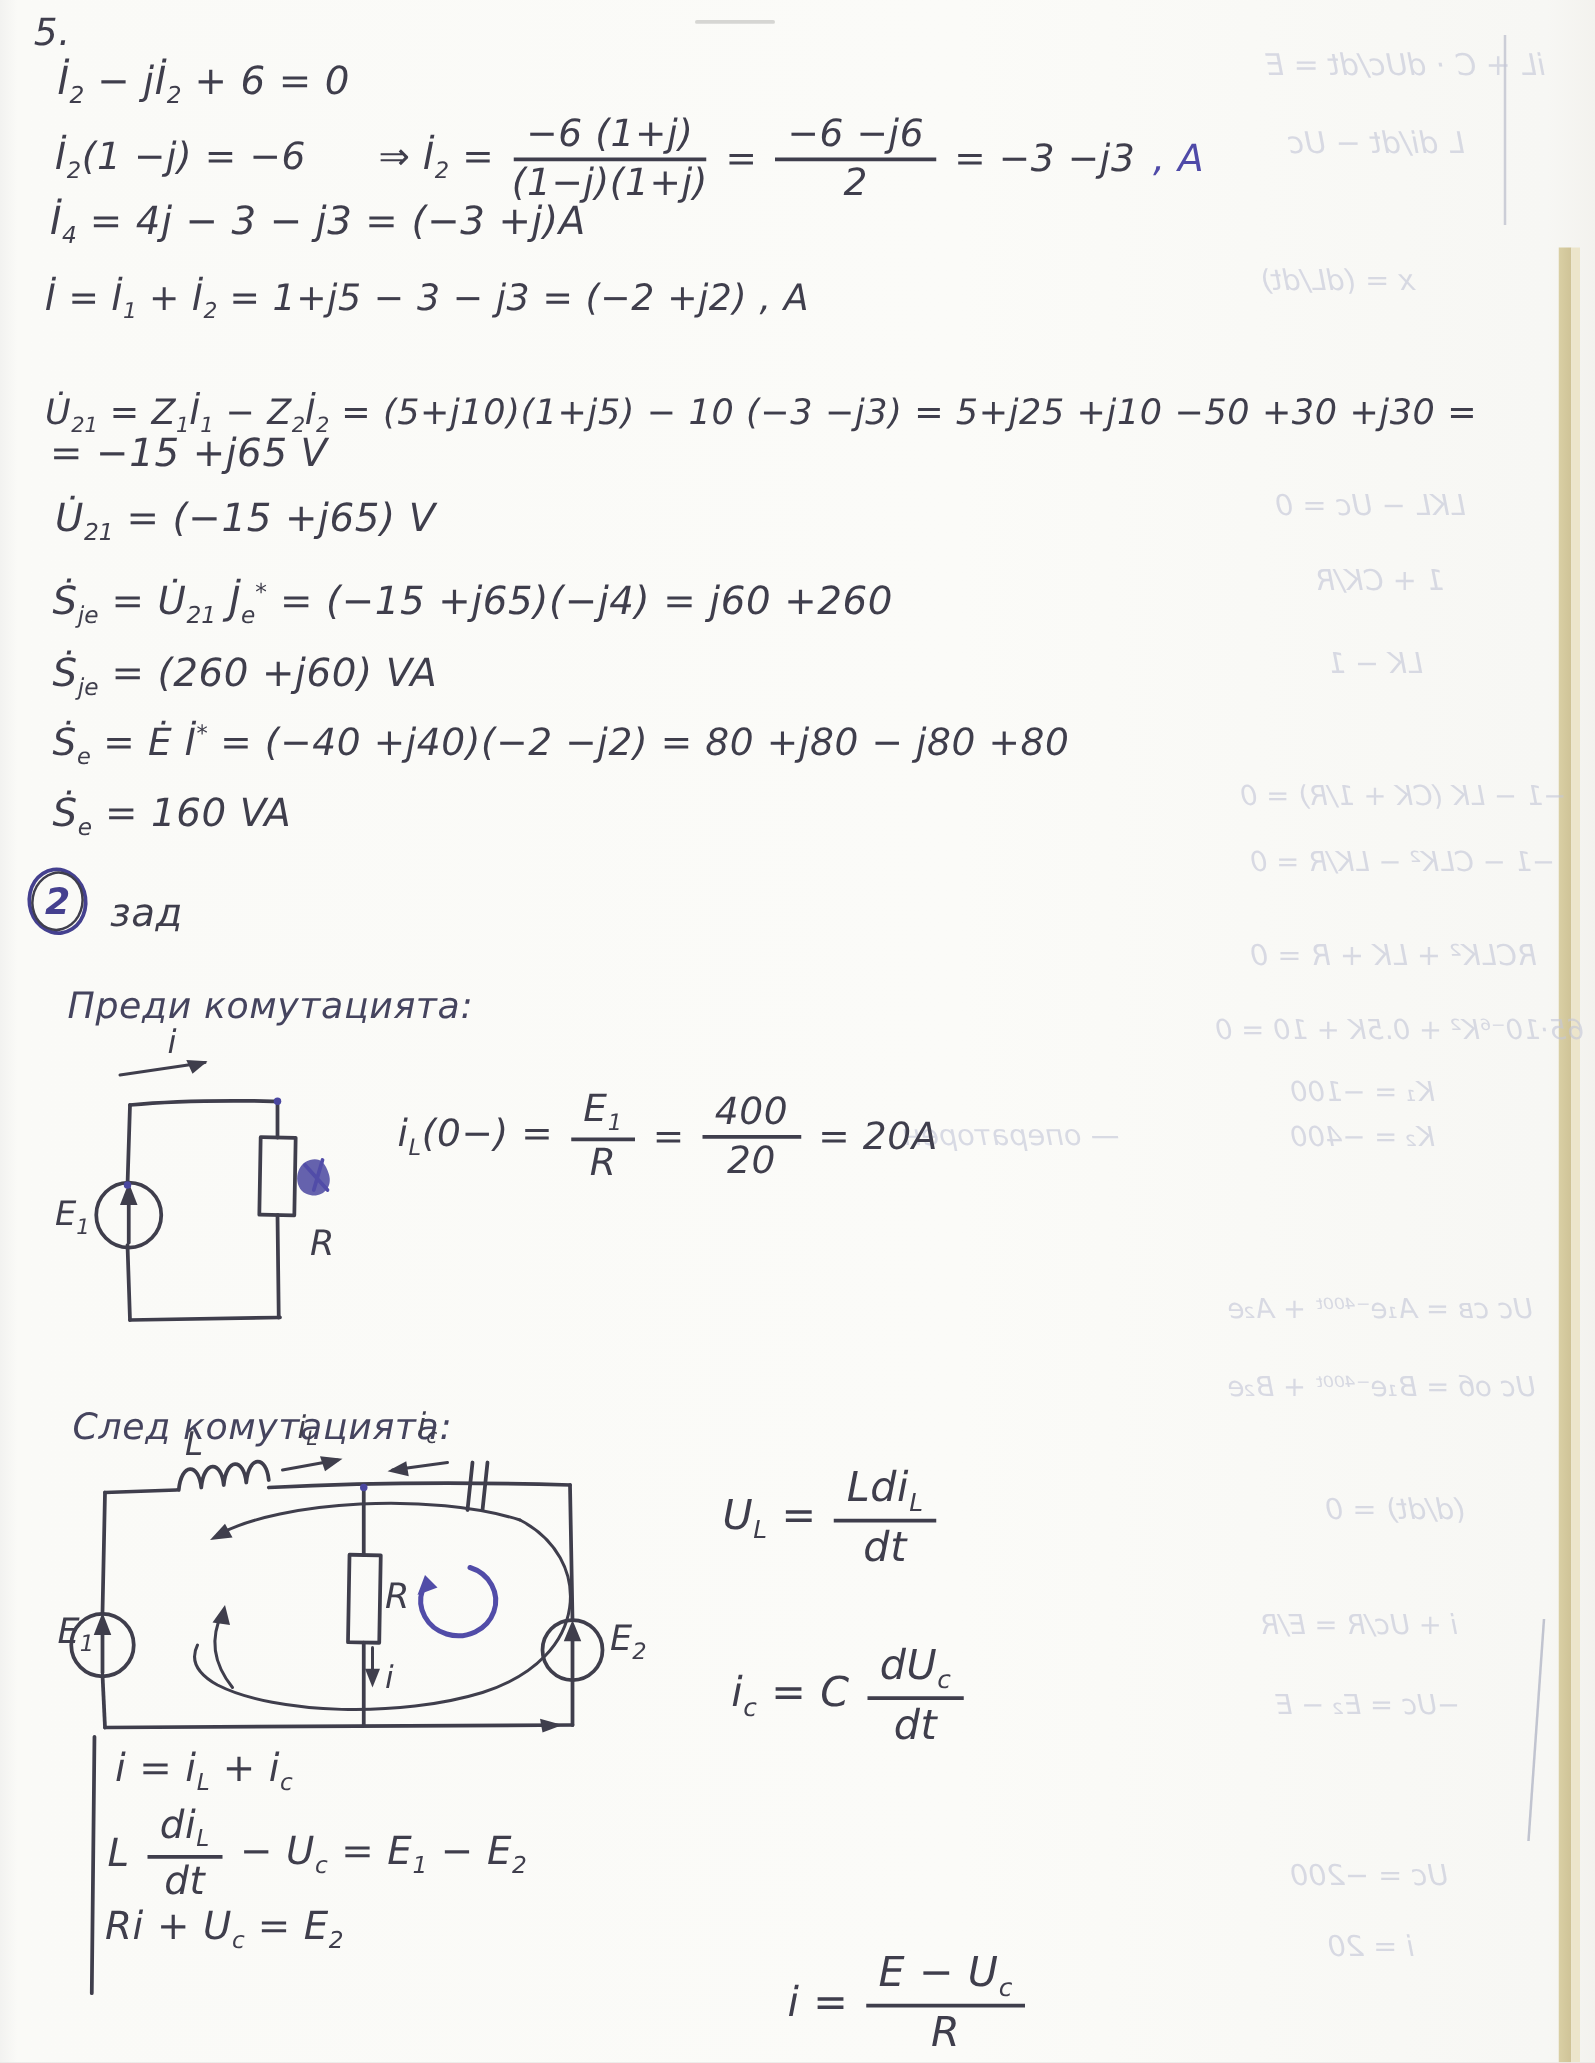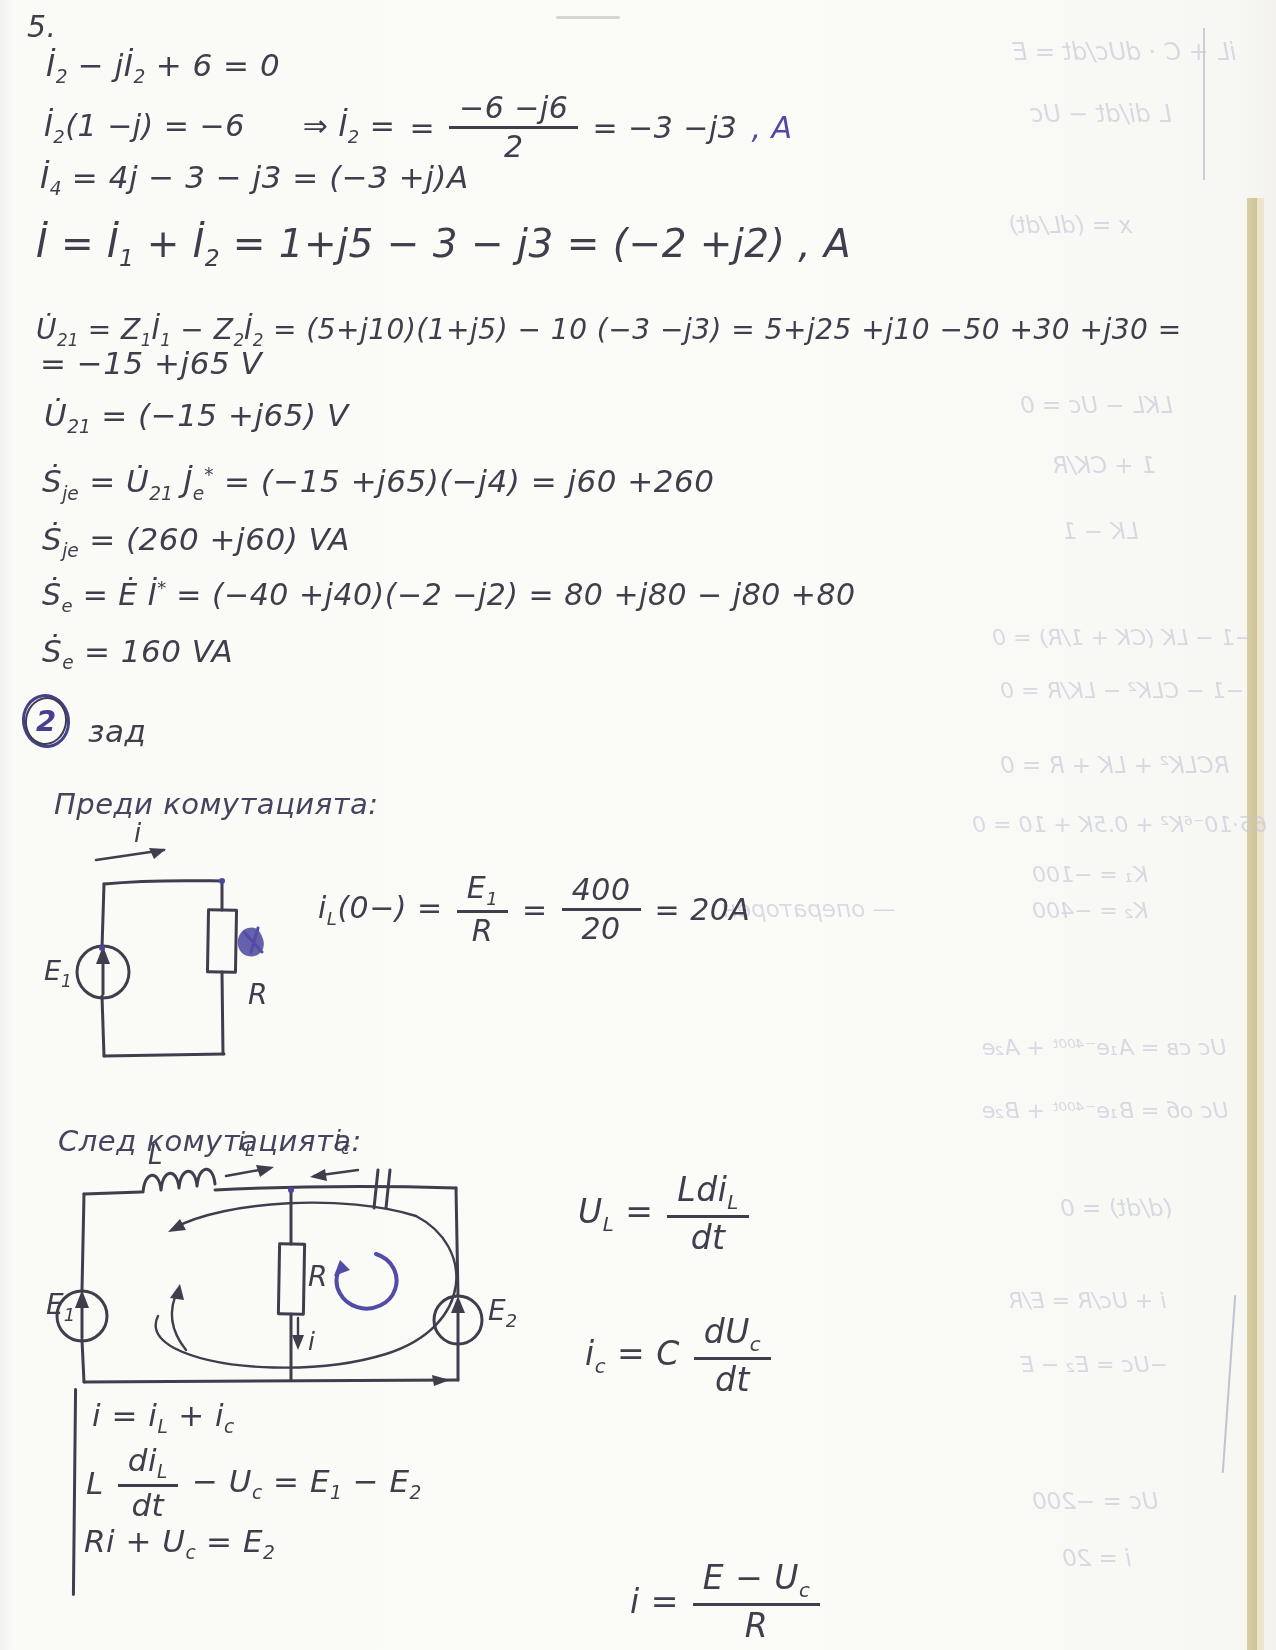--- a/index.html
+++ b/index.html
@@ -82,33 +82,37 @@
       <span class="bleed" style="left: 1020px; top: 1352px; font-size: 22px;">−Uc = E₂ − E</span>
       <span class="bleed" style="left: 1032px; top: 1488px; font-size: 23px;">Uc = −200</span>
       <span class="bleed" style="left: 1062px; top: 1545px; font-size: 23px;">i = 20</span>
     </div>
 
   <div class="hl" style="left:27px;top:10px;font-size:30px;">5.</div>
 
   <div>
       <span class="hl" style="left: 46px; top: 48px; font-size: 31px;">İ<sub>2</sub> − jİ<sub>2</sub> + 6 = 0</span>
       <span class="hl" style="left: 40px; top: 160px; font-size: 31px;">İ<sub>4</sub> = 4j − 3 − j3 = (−3 +j)A</span>
-      <span class="hl" style="left: 36px; top: 222px; font-size: 39px;">İ = İ<sub>1</sub> + İ<sub>2</sub> = 1+j5 − 3 − j3 = (−2 +j2) , A</span>
+      <span class="hl" style="left: 36px; top: 222px; font-size: 29px;">İ = İ<sub>1</sub> + İ<sub>2</sub> = 1+j5 − 3 − j3 = (−2 +j2) , A</span>
       <span class="hl" style="left: 36px; top: 290px; font-size: 28px; margin-top: 24px;">U̇<sub>21</sub> = Z<sub>1</sub>İ<sub>1</sub> − Z<sub>2</sub>İ<sub>2</sub> = (5+j10)(1+j5) − 10 (−3 −j3) = 5+j25 +j10 −50 +30 +j30 =</span>
       <span class="hl" style="left: 40px; top: 346px; font-size: 31px;">= −15 +j65   V</span>
       <span class="hl" style="left: 44px; top: 398px; font-size: 31px;">U̇<sub>21</sub> = (−15 +j65) V</span>
       <span class="hl" style="left: 42px; top: 464px; font-size: 31px;">Ṡ<sub>je</sub> = U̇<sub>21</sub> J̇<sub>e</sub><sup>*</sup> = (−15 +j65)(−j4) = j60 +260</span>
       <span class="hl" style="left: 42px; top: 522px; font-size: 31px;">Ṡ<sub>je</sub> = (260 +j60)   VA</span>
       <span class="hl" style="left: 42px; top: 578px; font-size: 30px;">Ṡ<sub>e</sub> = Ė İ<sup>*</sup> = (−40 +j40)(−2 −j2) = 80 +j80 − j80 +80</span>
       <span class="hl" style="left: 42px; top: 634px; font-size: 31px;">Ṡ<sub>e</sub> = 160   VA</span>
     </div>
 
   <div class="fracline" style="left:44px;top:92px;font-size:30px;">
     <span>İ<sub>2</sub>(1 −j) = −6</span>
     <span style="margin-left:44px">⇒ İ<sub>2</sub> =</span>
+    <span class="frac">
+      <span class="num">−6 (1+j)</span>
+      <span class="den">(1−j)(1+j)</span>
+    </span>
     <span>=</span>
     <span class="frac">
       <span class="num">−6 −j6</span>
       <span class="den">2</span>
     </span>
     <span>= −3 −j3</span>
     <span class="violet">, A</span>
   </div>
 
   <div class="badge">

